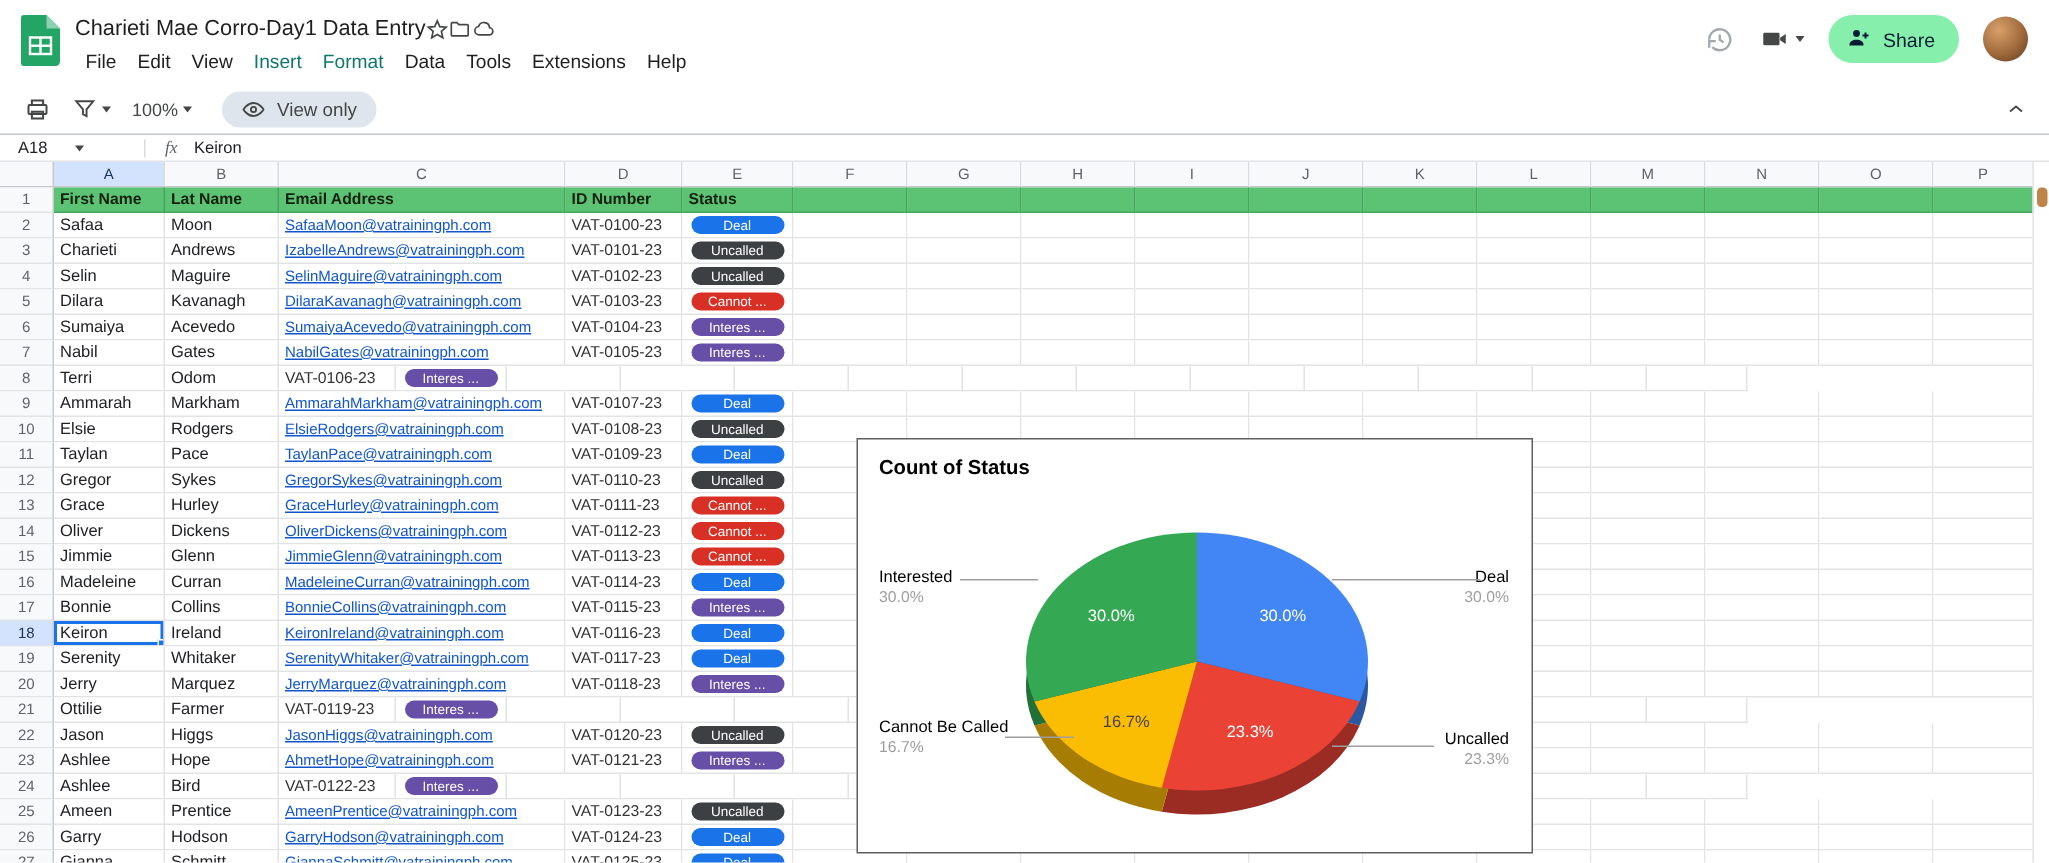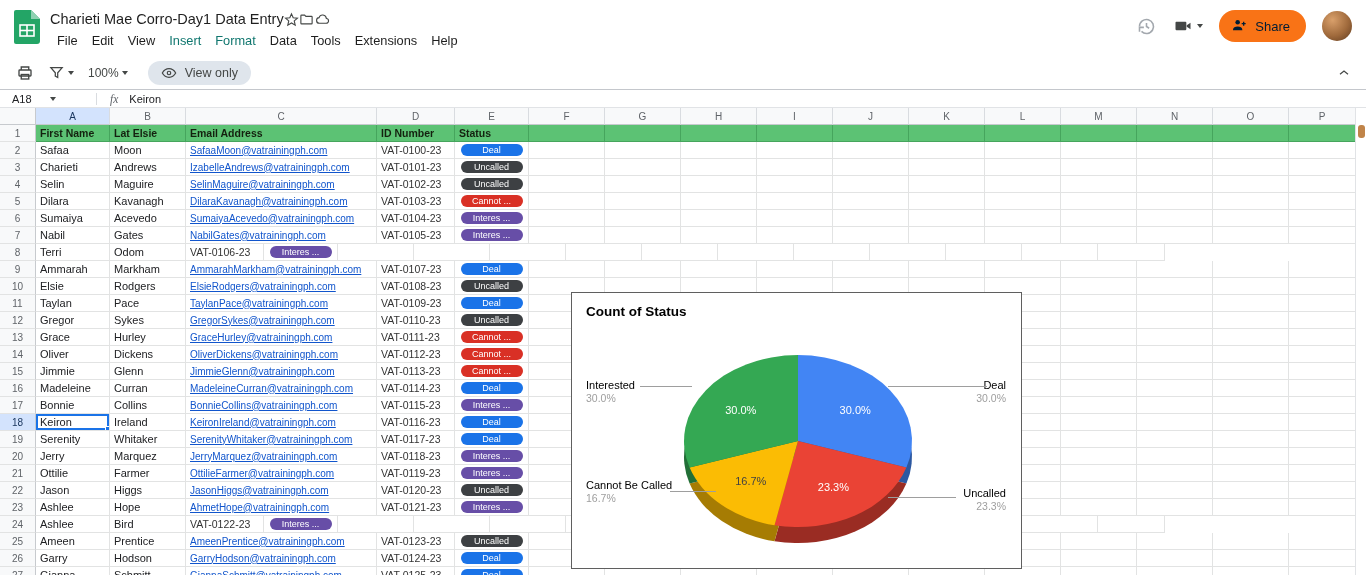--- a/index.html
+++ b/index.html
@@ -11,21 +11,21 @@
   .logo { margin-top:2px; cursor:pointer; }
   .title-block { margin-left:10px; flex:1; min-width:0; }
   .title-row { display:flex; align-items:center; height:22px; }
   .doc-title { font-size:14.5px; color:#1f1f1f; white-space:nowrap; }
   .t-icon { display:inline-flex; align-items:center; color:#444746; }
   .menubar { display:flex; margin-top:1px; }
   .menu-item { font-size:12.8px; color:#1f1f1f; padding:2px 7px; border-radius:4px; cursor:pointer; }
   .menu-item.disabled { color:#0f766e; }
   .top-right { display:flex; align-items:center; gap:16px; margin-top:2px; }
   .meet { display:flex; align-items:center; gap:4px; }
-  .share-btn { display:flex; align-items:center; gap:8px; background:#f97316; color:#001d35;
+  .share-btn { display:flex; align-items:center; gap:8px; background:#86efac; color:#001d35;
     border:none; border-radius:18px; height:32px; padding:0 16px 0 12px; font-size:13px;
     font-weight:500; font-family:inherit; cursor:pointer; }
   .avatar { width:30px; height:30px; border-radius:50%;
     background:radial-gradient(circle at 35% 30%, #d9a06b 0%, #a06a3c 55%, #5e3a1e 100%); }
 
   
   .toolbar { height:34px; display:flex; align-items:center; padding:0 14px 0 16px;
     border-bottom:1px solid #c4c7cc; }
   .tb-item { display:flex; align-items:center; gap:3px; color:#444746; margin-right:14px; cursor:pointer; }
   .zoom-label { font-size:12px; color:#444746; }
@@ -231,21 +231,21 @@
       <div class="col-h" style="width: 76px;">O</div>
       <div class="col-h" style="width: 67px;">P</div>
     </div>
   <div id="rowsWrap">
       <div class="sheet-row">
         <div class="rownum">1</div>
         <div class="cell g" style="width:74px">
           <span class="hdr-txt">First Name</span>
         </div>
         <div class="cell g" style="width:76px">
-          <span class="hdr-txt">Lat Elsie</span>
+          <span class="hdr-txt">Lat Name</span>
         </div>
         <div class="cell g" style="width:191px">
           <span class="hdr-txt">Email Address</span>
         </div>
         <div class="cell g" style="width:78px">
           <span class="hdr-txt">ID Number</span>
         </div>
         <div class="cell g" style="width:74px">
           <span class="hdr-txt">Status</span>
         </div>
@@ -810,23 +810,20 @@
         <div class="cell " style="width:76px"></div>
         <div class="cell " style="width:67px"></div>
       </div>
       <div class="sheet-row">
         <div class="rownum">21</div>
         <div class="cell " style="width:74px">
           <span class="txt">Ottilie</span>
         </div>
         <div class="cell " style="width:76px">
           <span class="txt">Farmer</span>
-        </div>
-        <div class="cell " style="width:191px">
-          <span class="email">OttilieFarmer@vatrainingph.com</span>
         </div>
         <div class="cell " style="width:78px">
           <span class="id-txt">VAT-0119-23</span>
         </div>
         <div class="cell " style="width:74px">
           <span class="badge" style="background:#674ea7">Interes ...</span>
         </div>
         <div class="cell " style="width:76px"></div>
         <div class="cell " style="width:76px"></div>
         <div class="cell " style="width:76px"></div>

